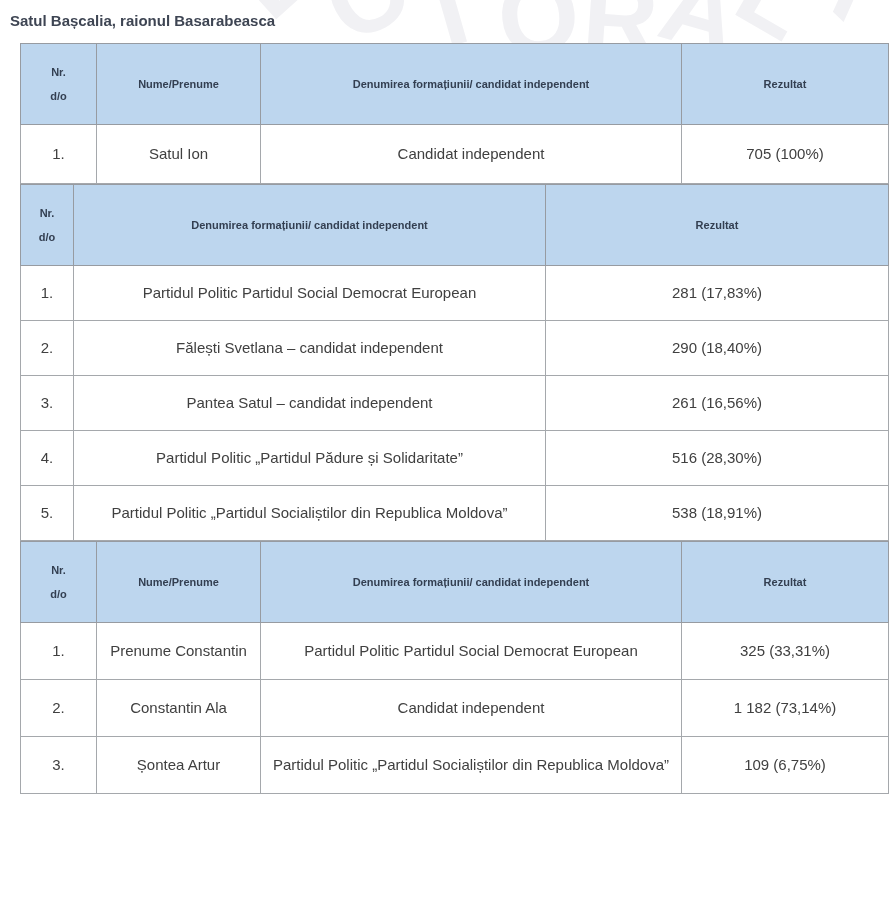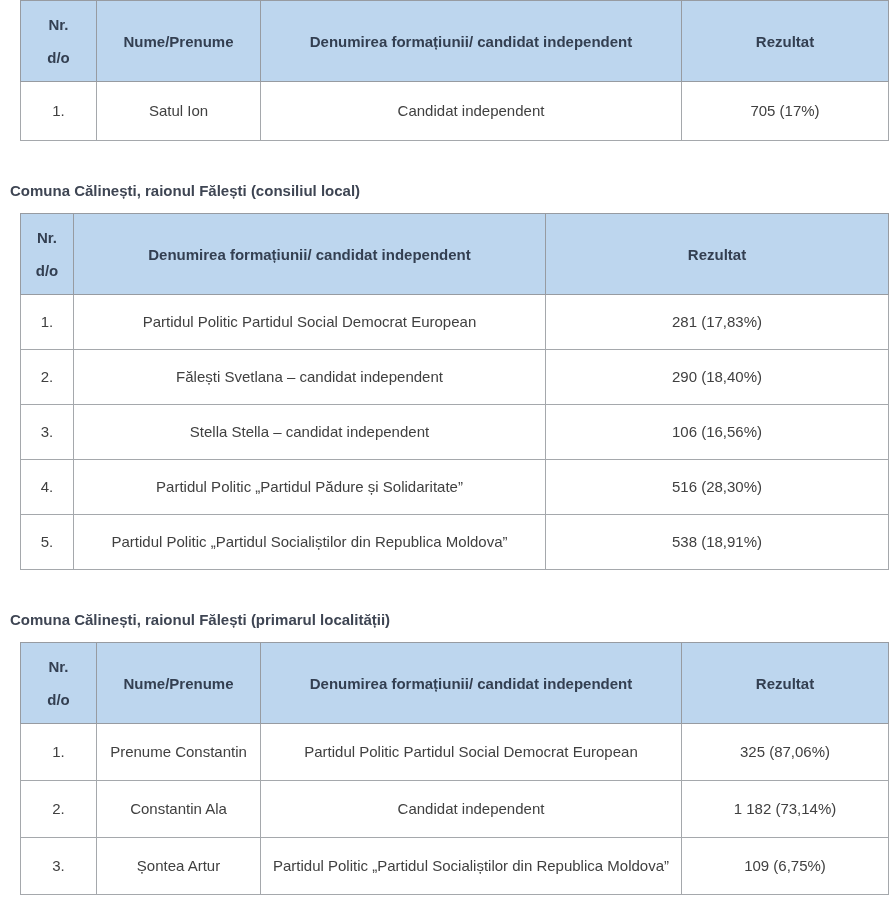--- a/index.html
+++ b/index.html
@@ -48,21 +48,21 @@
     border-collapse: collapse;
     table-layout: fixed;
     margin-left: 20px;
     width: 868px;
     background: transparent;
   }
   table.tbl th {
     background: #bdd6ee;
     border: 1px solid #979ba1;
     color: #333f51;
-    font-size: 15px;
+    font-size: 11px;
     font-weight: bold;
     text-align: center;
     vertical-align: middle;
     height: 80px;
     line-height: 2.2;
     padding: 0 6px;
   }
   table.tbl td {
     background: #ffffff;
     border: 1px solid #a5a8ac;
@@ -98,48 +98,48 @@
       <span style="left: 498px; top: -36px; transform: rotate(-6deg);">O</span>
       <span style="left: 583px; top: -34px; transform: rotate(4deg);">R</span>
       <span style="left: 663px; top: -41px; transform: rotate(16deg);">A</span>
       <span style="left: 743px; top: -56px; transform: rotate(30deg);">L</span>
       <span style="left: 806px; top: -80px; transform: rotate(44deg);">A</span>
     </div>
 
   <div class="content">
 
     <div class="section">
+      <h2 class="section-title">Satul Bașcalia, raionul Basarabeasca</h2>
       <table class="tbl tbl-a">
         <colgroup>
             <col>
             <col>
             <col>
             <col>
           </colgroup>
         <thead>
             <tr>
               <th>Nr.<br>d/o</th>
               <th>Nume/Prenume</th>
               <th>Denumirea formațiunii/ candidat independent</th>
               <th>Rezultat</th>
             </tr>
           </thead>
         <tbody>
             <tr>
               <td>1.</td>
               <td>Satul Ion</td>
               <td>Candidat independent</td>
-              <td>705 (17%)</td>
+              <td>705 (100%)</td>
             </tr>
           </tbody>
       </table>
     </div>
 
     <div class="section">
-      <h2 class="section-title">Comuna Călinești, raionul Fălești (consiliul local)</h2>
       <table class="tbl tbl-b">
         <colgroup>
             <col>
             <col>
             <col>
           </colgroup>
         <thead>
             <tr>
               <th>Nr.<br>d/o</th>
               <th>Denumirea formațiunii/ candidat independent</th>
@@ -152,60 +152,59 @@
               <td>Partidul Politic Partidul Social Democrat European</td>
               <td>281 (17,83%)</td>
             </tr>
             <tr>
               <td>2.</td>
               <td>Fălești Svetlana – candidat independent</td>
               <td>290 (18,40%)</td>
             </tr>
             <tr>
               <td>3.</td>
-              <td>Stella Stella – candidat independent</td>
-              <td>106 (16,56%)</td>
+              <td>Pantea Satul – candidat independent</td>
+              <td>261 (16,56%)</td>
             </tr>
             <tr>
               <td>4.</td>
               <td>Partidul Politic „Partidul Pădure și Solidaritate”</td>
               <td>516 (28,30%)</td>
             </tr>
             <tr>
               <td>5.</td>
               <td>Partidul Politic „Partidul Socialiștilor din Republica Moldova”</td>
               <td>538 (18,91%)</td>
             </tr>
           </tbody>
       </table>
     </div>
 
     <div class="section">
-      <h2 class="section-title">Comuna Călinești, raionul Fălești (primarul localității)</h2>
       <table class="tbl tbl-c">
         <colgroup>
             <col>
             <col>
             <col>
             <col>
           </colgroup>
         <thead>
             <tr>
               <th>Nr.<br>d/o</th>
               <th>Nume/Prenume</th>
               <th>Denumirea formațiunii/ candidat independent</th>
               <th>Rezultat</th>
             </tr>
           </thead>
         <tbody>
             <tr>
               <td>1.</td>
               <td>Prenume Constantin</td>
               <td>Partidul Politic Partidul Social Democrat European</td>
-              <td>325 (87,06%)</td>
+              <td>325 (33,31%)</td>
             </tr>
             <tr>
               <td>2.</td>
               <td>Constantin Ala</td>
               <td>Candidat independent</td>
               <td>1 182 (73,14%)</td>
             </tr>
             <tr>
               <td>3.</td>
               <td>Șontea Artur</td>

